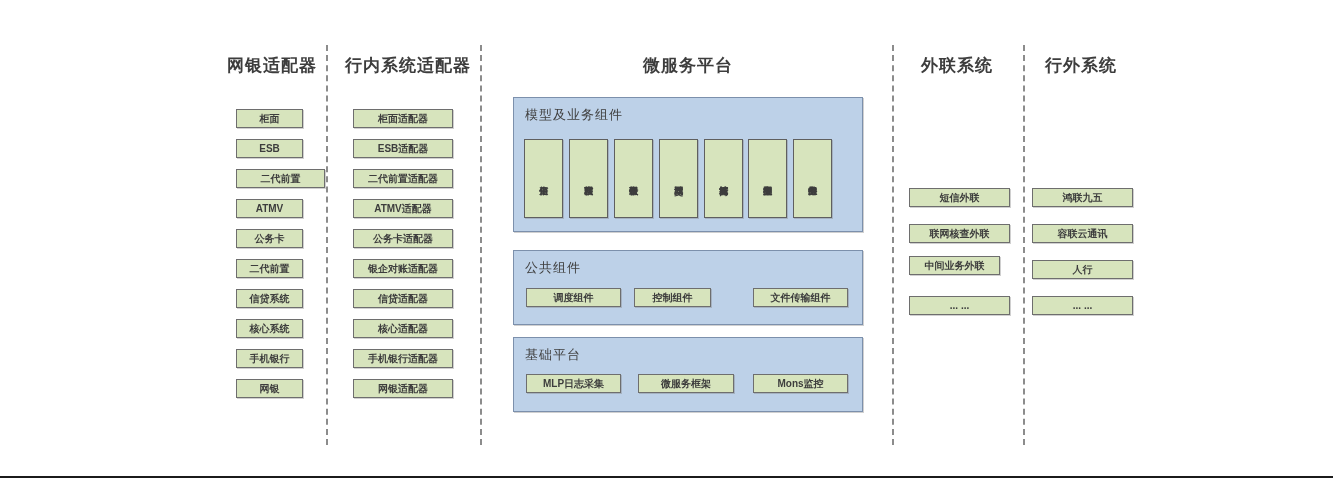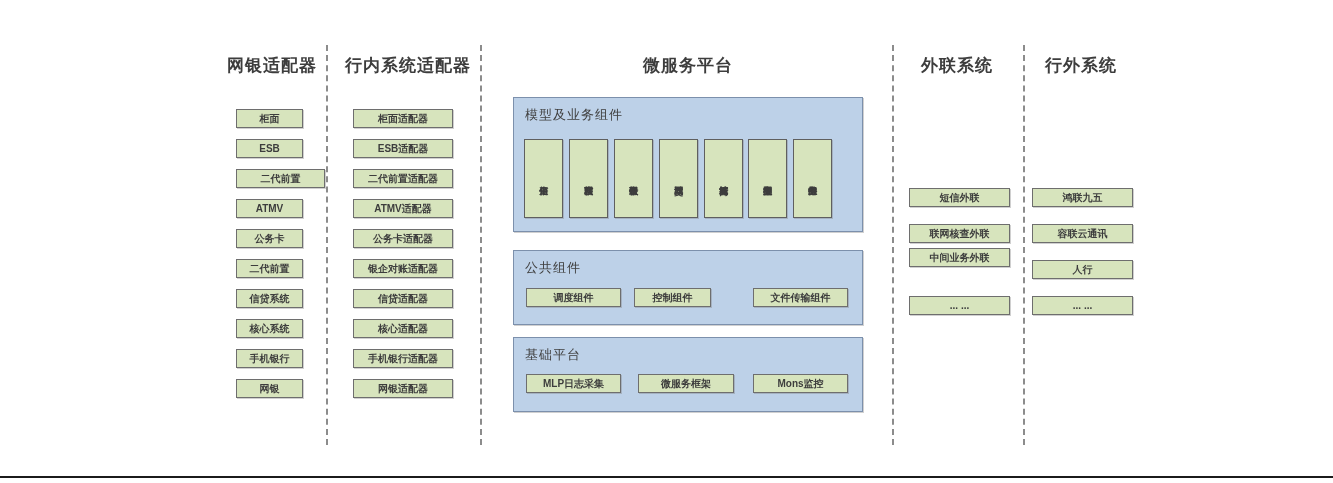--- a/index.html
+++ b/index.html
@@ -99,21 +99,21 @@
 
   <div class="panel" style="top:337px;height:75px">
     <div class="panel-title">基础平台</div>
     <div class="gbox" style="left:12px;top:36px;width:95px">MLP日志采集</div>
     <div class="gbox" style="left:124px;top:36px;width:96px">微服务框架</div>
     <div class="gbox" style="left:239px;top:36px;width:95px">Mons监控</div>
   </div>
 
   <div class="gbox" style="left:909px;top:188px;width:101px">短信外联</div>
   <div class="gbox" style="left:909px;top:224px;width:101px">联网核查外联</div>
-  <div class="gbox" style="left:909px;top:248px;width:101px">中间业务外联</div>
+  <div class="gbox" style="left:909px;top:256px;width:91px">中间业务外联</div>
   <div class="gbox" style="left:909px;top:296px;width:101px">... ...</div>
 
   <div class="gbox" style="left:1032px;top:188px;width:101px">鸿联九五</div>
   <div class="gbox" style="left:1032px;top:224px;width:101px">容联云通讯</div>
   <div class="gbox" style="left:1032px;top:260px;width:101px">人行</div>
   <div class="gbox" style="left:1032px;top:296px;width:101px">... ...</div>
 
   <div class="bottom-rule"></div>
 
 </div>

